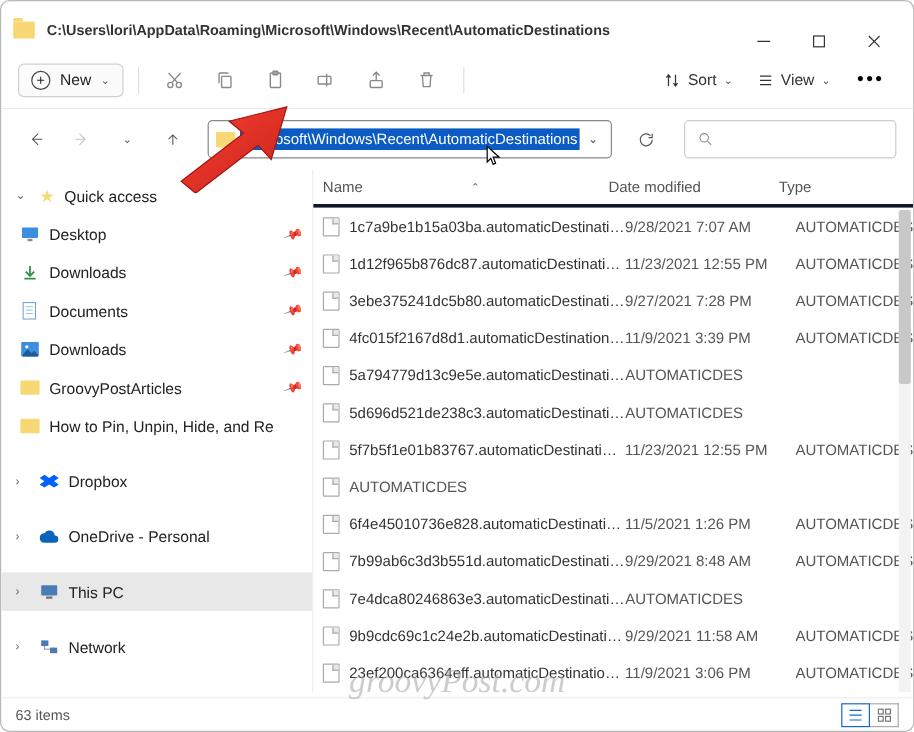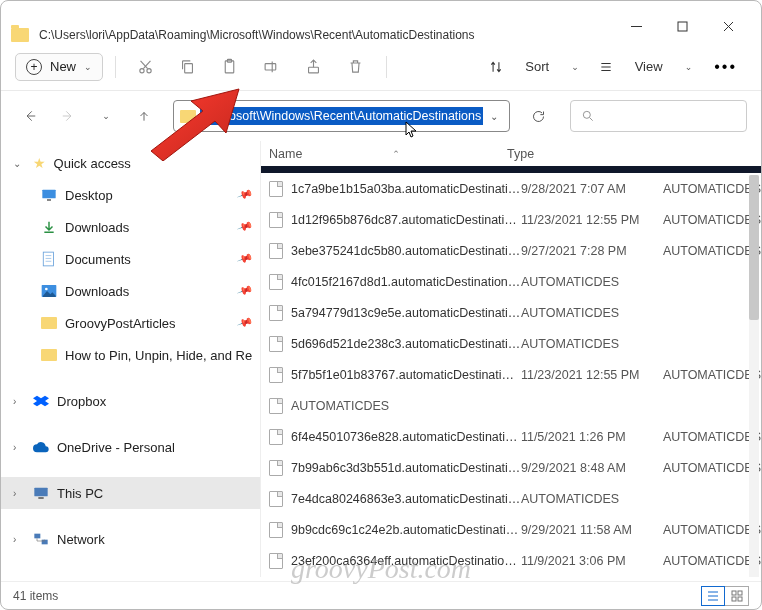--- a/index.html
+++ b/index.html
@@ -1,67 +1,67 @@
 <!DOCTYPE html>
 <html><head>
 <meta charset="utf-8">
 <style>
   * { box-sizing: border-box; margin: 0; padding: 0; font-family: "Segoe UI", sans-serif; }
   body { width: 762px; height: 610px; background: #fff; overflow: hidden; position: relative; border: 1px solid #b8b8b8; border-radius: 8px; }
 
   
-  .titlebar { display: flex; align-items: flex-end; height: 42px; padding: 1px 10px; }
+  .titlebar { display: flex; align-items: flex-start; height: 42px; padding: 17px 10px; font-weight: bold; }
   .title-icon { width: 18px; height: 14px; background: #f8d775; border-radius: 1px; margin-right: 10px; position: relative; }
   .title-icon::before { content:""; position:absolute; top:-3px; left:0; width:8px; height:3px; background:#f8d775; border-radius:1px 1px 0 0;}
   .title-text { font-size: 12px; color: #333; flex: 1; }
   .win-controls { display: flex; gap: 0; }
   .win-btn { width: 46px; height: 32px; display:flex; align-items:center; justify-content:center; color:#333; font-size:12px; }
   .win-btn svg { width: 11px; height: 11px; stroke: #333; stroke-width: 1; fill: none; }
 
   
   .toolbar { display: flex; align-items: center; height: 48px; padding: 0 14px; gap: 6px; border-bottom: 1px solid #eaeaea; }
   .new-btn { display: flex; align-items: center; gap: 8px; border: 1px solid #d0d0d0; border-radius: 5px; padding: 5px 10px; font-size: 13px; color: #222; background:#fbfbfb;}
   .new-plus { width: 16px; height: 16px; border: 1.3px solid #444; border-radius: 50%; display:flex; align-items:center; justify-content:center; font-size:12px; line-height:1;}
   .chev { font-size: 9px; color:#555; }
   .tb-sep { width: 1px; height: 22px; background: #e0e0e0; margin: 0 6px; }
   .tb-icon { width: 36px; height: 36px; display:flex; align-items:center; justify-content:center; color:#888; }
   .tb-icon svg { width: 17px; height: 17px; }
   .right-tools { margin-left: auto; display:flex; align-items:center; gap:4px; }
-  .tool-lbl { display:flex; align-items:center; gap:22px; font-size:13px; color:#333; padding:5px 8px;}
+  .tool-lbl { display:flex; align-items:center; gap:6px; font-size:13px; color:#333; padding:5px 8px;}
   .more { letter-spacing: 2px; padding: 0 10px;}
 
   
   .navbar { display:flex; align-items:center; height: 50px; padding: 0 14px; gap: 8px; }
   .nav-btn { width: 30px; height: 32px; display:flex; align-items:center; justify-content:center; color:#555; }
   .nav-btn svg { width:14px; height:14px; stroke:#555; stroke-width:1.5; fill:none; }
   .nav-btn.disabled { opacity: 0.35; }
   .addr-box { flex: 1; display:flex; align-items:center; border:1px solid #888; border-radius:4px; height: 32px; padding: 0 4px 0 6px; max-width: 340px; margin-left:6px;}
   .addr-folder { width: 16px; height: 13px; background:#f8d775; border-radius:1px; margin-right:4px; flex-shrink:0; }
   .addr-text { flex:1; background:#0a5bc4; color:#fff; font-size:12.5px; padding:2px 2px; white-space:nowrap; overflow:hidden; }
   .addr-chev { width:22px; text-align:center; color:#555; font-size:10px;}
   .refresh-btn { width:32px; height:32px; display:flex; align-items:center; justify-content:center; margin-left:4px;}
   .search-box { flex:1; border:1px solid #ccc; border-radius:4px; height:32px; display:flex; align-items:center; padding:0 10px; margin-left:8px; }
   .search-box svg { width:14px; height:14px; stroke:#888; fill:none; stroke-width:1.5;}
 
   
   .main { display:flex; height: 436px; position:relative; }
   .sidebar { width: 260px; border-right: 1px solid #eee; padding: 6px 0; overflow:hidden; position:relative;}
   .side-item { display:flex; align-items:center; height:32px; padding: 0 8px 0 14px; font-size:13px; color:#222; gap:8px; white-space:nowrap;}
   .side-item.selected { background:#e8e8e8; border-radius: 0;}
-  .side-item.lvl1 { padding-left: 40px; }
+  .side-item.lvl1 { padding-left: 16px; }
   .side-item.lvl0 { padding-left: 12px; }
   .side-chev { width:12px; font-size:10px; color:#666; }
   .side-star { color:#f8d775; font-size:14px;}
   .side-icon { width:16px; height:14px; display:flex; align-items:center; justify-content:center;}
   .side-folder { width:16px; height:12px; background:#f8d775; border-radius:1px;}
   .pin { margin-left:auto; color:#999; font-size:11px; transform: rotate(25deg);}
   .side-group-gap { height: 14px; }
 
   .content { flex:1; position: relative; overflow:hidden;}
-  .col-headers { display:flex; height:32px; align-items:center; font-size:12.5px; color:#555; border-bottom: 7px solid #0f172a; padding-left:8px;}
+  .col-headers { display:flex; height:32px; align-items:center; font-size:12.5px; color:#555; border-bottom: 3px solid #0f172a; padding-left:8px;}
   .col-name { width: 238px; display:flex; align-items:center; gap:90px;}
   .sort-ind { font-size:9px; color:#777;}
   .col-date { width: 142px; }
   .col-type { flex:1; }
 
   .rows { }
   .row { display:flex; height:31px; align-items:center; font-size:12.5px; color:#333; padding-left:8px;}
   .row .file-icon { width:14px; height:16px; border:1px solid #aaa; border-radius:1px; margin-right:8px; background:#fff; position:relative;}
   .row .file-icon::after { content:""; position:absolute; top:0; right:0; width:4px; height:4px; background:#e8e8e8; border-left:1px solid #aaa; border-bottom:1px solid #aaa;}
   .row .cell-name { width: 230px; white-space:nowrap; overflow:hidden; text-overflow: ellipsis;}
@@ -321,20 +321,21 @@
       <span>Network</span>
     </div>
   </div>
 
   <div class="content">
     <div class="col-headers">
       <div class="col-name">
           <span>Name</span>
           <span class="sort-ind">⌃</span>
         </div>
+      <div class="col-date"><span>Date modified</span></div>
       <div class="col-type"><span>Type</span></div>
     </div>
     <div class="rows" id="rows">
         <div class="row">
           <div class="file-icon"></div>
     <div class="cell-name">1c7a9be1b15a03ba.automaticDestinatio...</div>
     <div class="cell-date">9/28/2021 7:07 AM</div>
     <div class="cell-type">AUTOMATICDES</div>
         </div>
         <div class="row">
@@ -345,20 +346,21 @@
         </div>
         <div class="row">
           <div class="file-icon"></div>
     <div class="cell-name">3ebe375241dc5b80.automaticDestinatio...</div>
     <div class="cell-date">9/27/2021 7:28 PM</div>
     <div class="cell-type">AUTOMATICDES</div>
         </div>
         <div class="row">
           <div class="file-icon"></div>
     <div class="cell-name">4fc015f2167d8d1.automaticDestinations-...</div>
+    <div class="cell-date">11/9/2021 3:39 PM</div>
     <div class="cell-type">AUTOMATICDES</div>
         </div>
         <div class="row">
           <div class="file-icon"></div>
     <div class="cell-name">5a794779d13c9e5e.automaticDestinatio...</div>
     <div class="cell-type">AUTOMATICDES</div>
         </div>
         <div class="row">
           <div class="file-icon"></div>
     <div class="cell-name">5d696d521de238c3.automaticDestinatio...</div>
@@ -404,21 +406,21 @@
     <div class="cell-type">AUTOMATICDES</div>
         </div>
       </div>
     <div class="scroll-track">
       <div class="scroll-thumb"></div>
     </div>
   </div>
 </div>
 
 <div class="statusbar">
-  <span>41 items</span>
+  <span>63 items</span>
   <div class="view-toggle">
     <div class="view-tgl-btn active">
         <svg width="12" height="12" viewBox="0 0 12 12" stroke="#1169cf" stroke-width="1">
           <line x1="1" y1="2" x2="11" y2="2"></line>
           <line x1="1" y1="6" x2="11" y2="6"></line>
           <line x1="1" y1="10" x2="11" y2="10"></line>
         </svg>
       </div>
     <div class="view-tgl-btn" style="border-left:none;">
         <svg width="12" height="12" viewBox="0 0 12 12" stroke="#777" fill="none">

